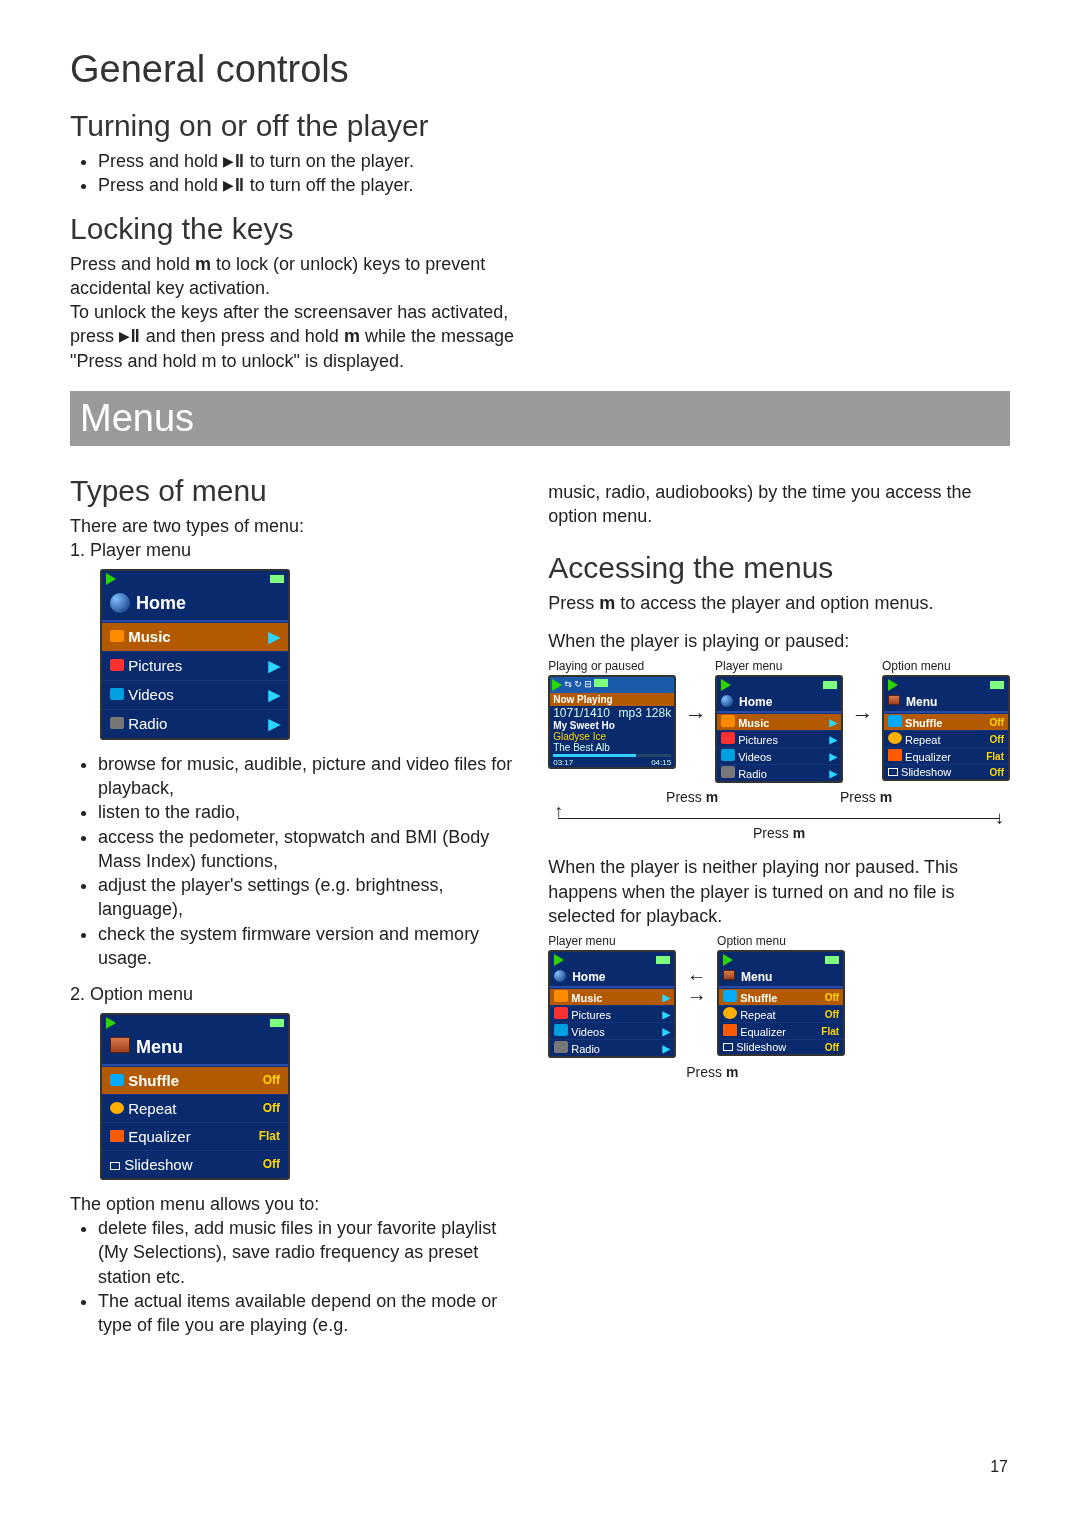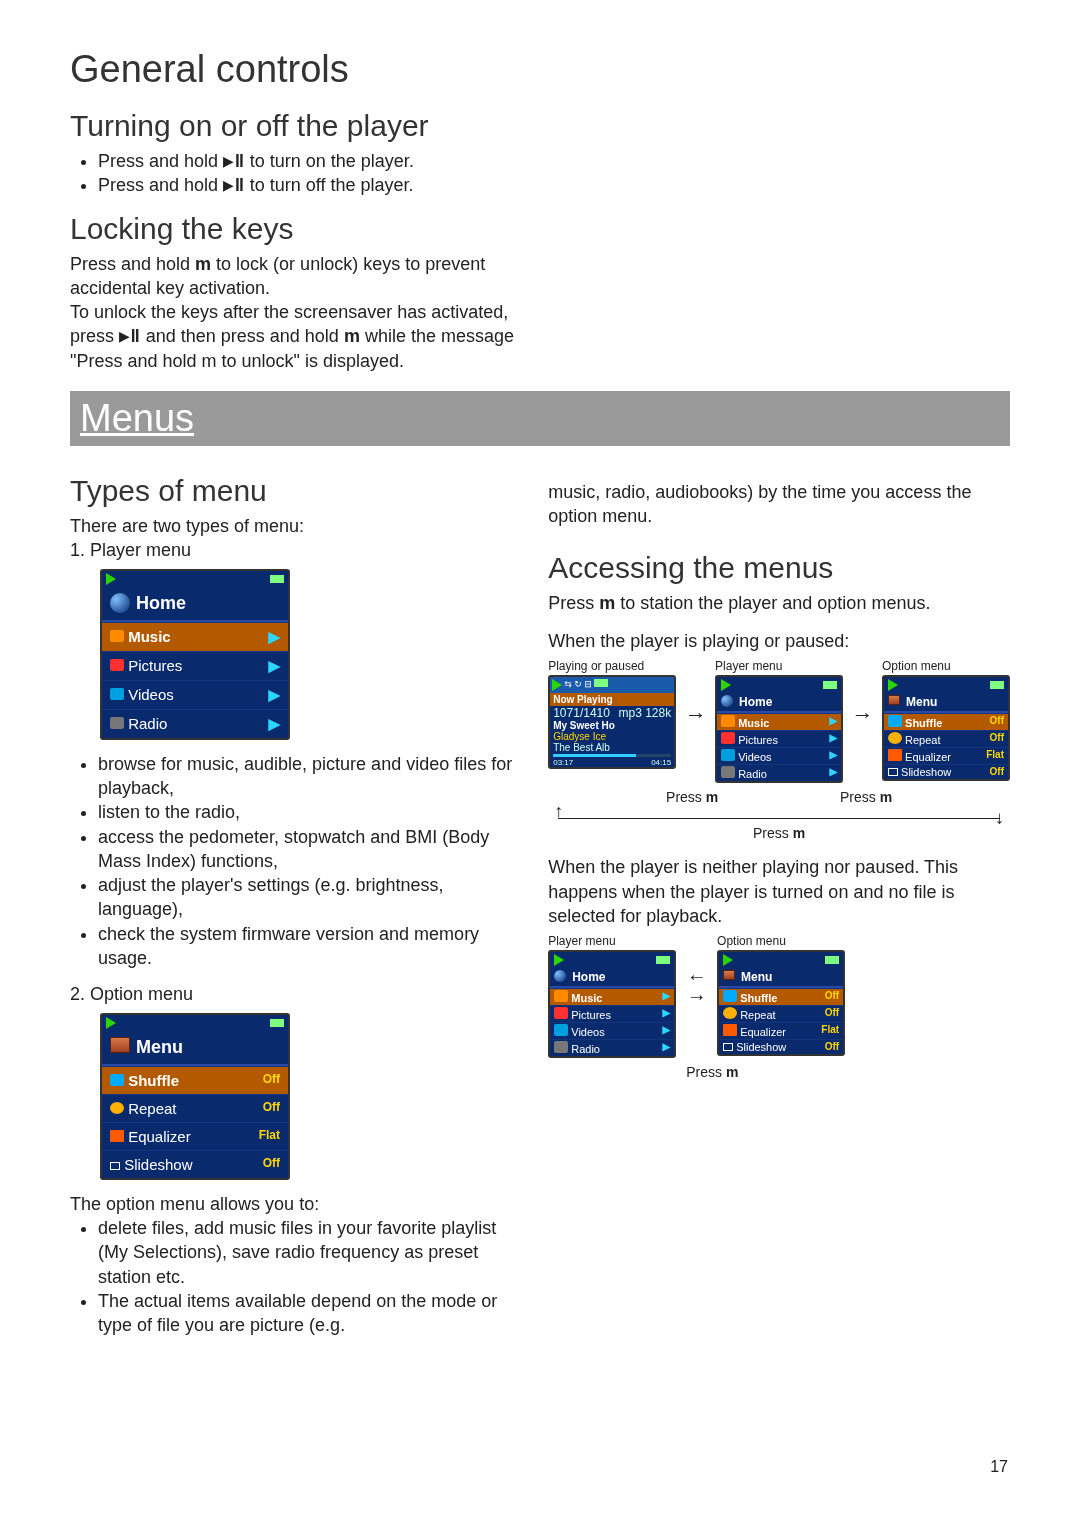--- a/index.html
+++ b/index.html
@@ -16,21 +16,20 @@
     font-size: 38px;
     font-weight: 400;
     color: #333;
     margin-bottom: 18px;
   }
   h1.section-title.banner {
     background: #9a9a9a;
     color: #fff;
     padding: 6px 10px;
     margin: 18px 0 14px 0;
-    text-decoration: underline;
   }
   h2.sub {
     font-size: 30px;
     font-weight: 400;
     color: #333;
     margin: 14px 0 6px 0;
   }
   p, li { font-size: 18px; line-height: 1.35; }
   ul.bul { list-style: disc; padding-left: 28px; }
   .icon-pp { font-family: monospace; font-weight: bold; }
@@ -54,21 +53,21 @@
     padding: 2px 4px;
     background: #0a2a6e;
   }
   .device .dv-title {
     background:#0a2a6e;
     padding: 4px 6px; font-weight: bold; font-size: 15px;
     border-bottom: 2px solid #2a4aaa;
     display:flex; gap:6px;
   }
   .device .dv-row {
-    display:flex; align-items:flex-start; justify-content:space-between;
+    display:flex; align-items:center; justify-content:space-between;
     padding: 3px 6px;
     border-top: 1px solid #13357d;
   }
   .device .dv-row.sel { background:#b35a00; color:#fff; font-weight:bold; }
   .device .dv-row .chev { color:#2bd6ff; font-weight:bold; }
   .device .dv-row .val { color:#ffd600; font-weight:bold; font-size:12px; }
   .ico { display:inline-block; width:14px; height:12px; }
   .ico.play { width:0;height:0;border-style:solid;border-width:6px 0 6px 10px;border-color:transparent transparent transparent #2bd600; }
   .ico.music { background:#ff8a00; border-radius:2px; }
   .ico.pic { background:#ff3030; border-radius:2px; }
@@ -222,30 +221,30 @@
         </div>
       <div class="dv-row">
           <span><span class="ico slide"></span> <span>Slideshow</span></span>
           <span class="val">Off</span>
         </div>
     </div>
 
     <p>The option menu allows you to:</p>
     <ul class="bul">
       <li>delete files, add music files in your favorite playlist (My Selections), save radio frequency as preset station etc.</li>
-      <li>The actual items available depend on the mode or type of file you are picture (e.g.</li>
+      <li>The actual items available depend on the mode or type of file you are playing (e.g.</li>
     </ul>
   </div>
 
   <div class="col">
     <p style="margin-top:20px;">music, radio, audiobooks) by the time you access the option menu.</p>
 
     <h2 class="sub" style="margin-top:22px;">Accessing the menus</h2>
     <p>
-      <span>Press </span><span class="bold">m</span><span> to station the player and option menus.</span>
+      <span>Press </span><span class="bold">m</span><span> to access the player and option menus.</span>
     </p>
 
     <p style="margin-top:14px;">When the player is playing or paused:</p>
 
     <div class="flow">
       <div style="white-space:nowrap;">
         <div class="flow-col">
           <div class="flow-label">Playing or paused</div>
           <div class="device now">
             <div class="np-top">

